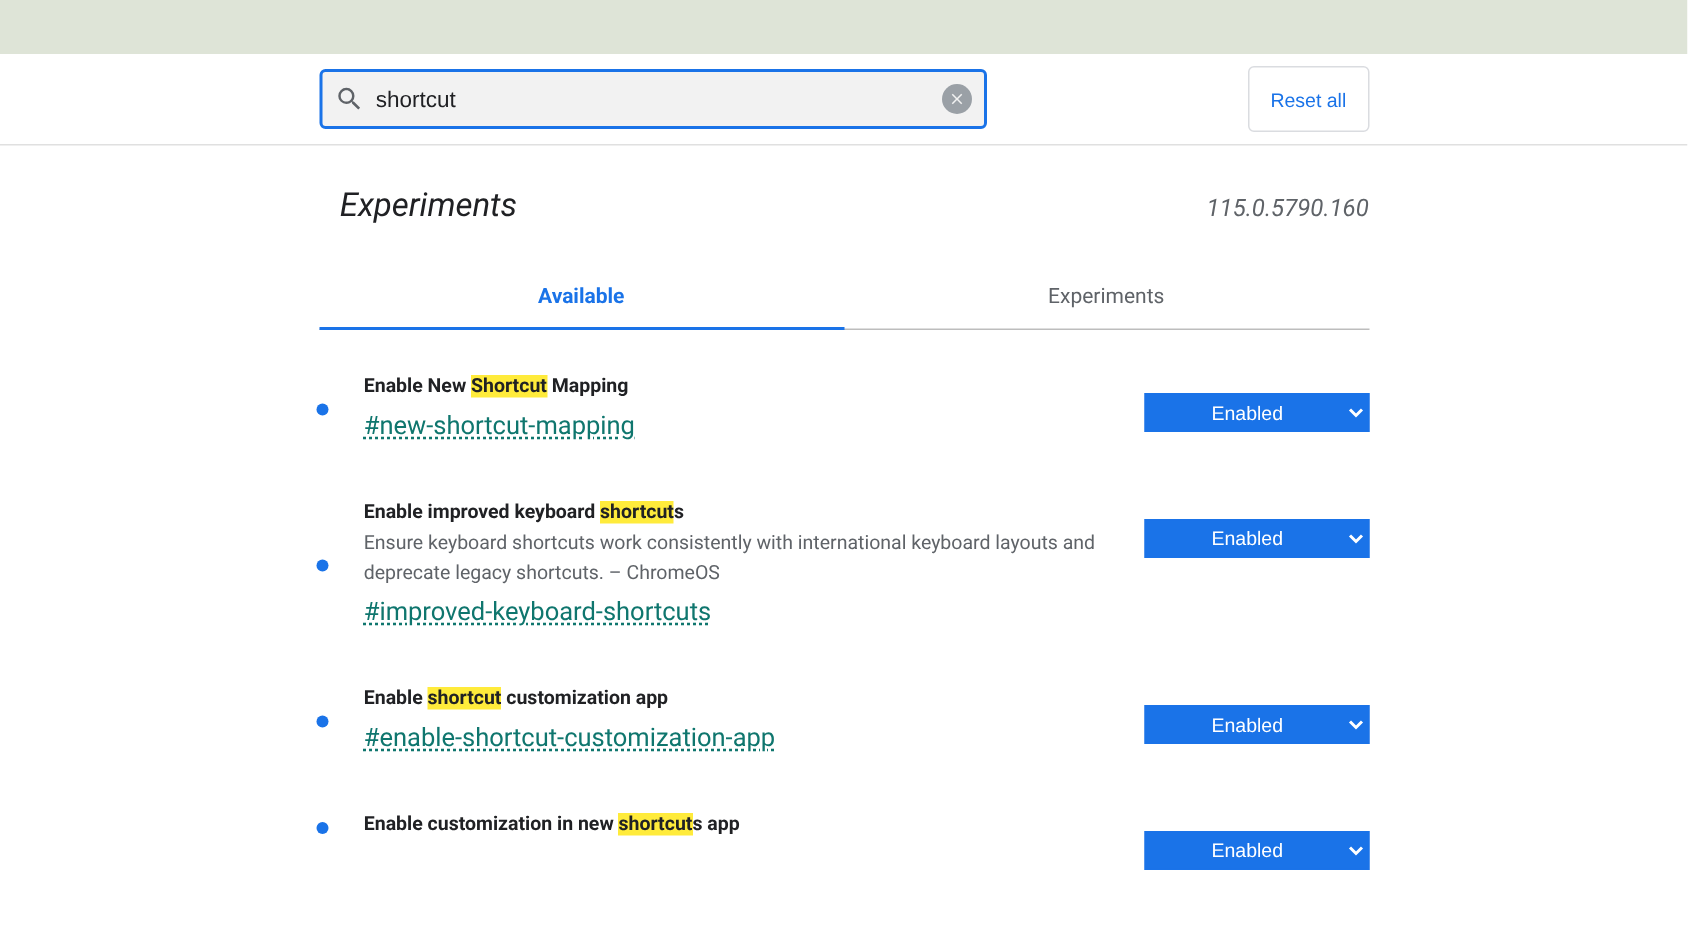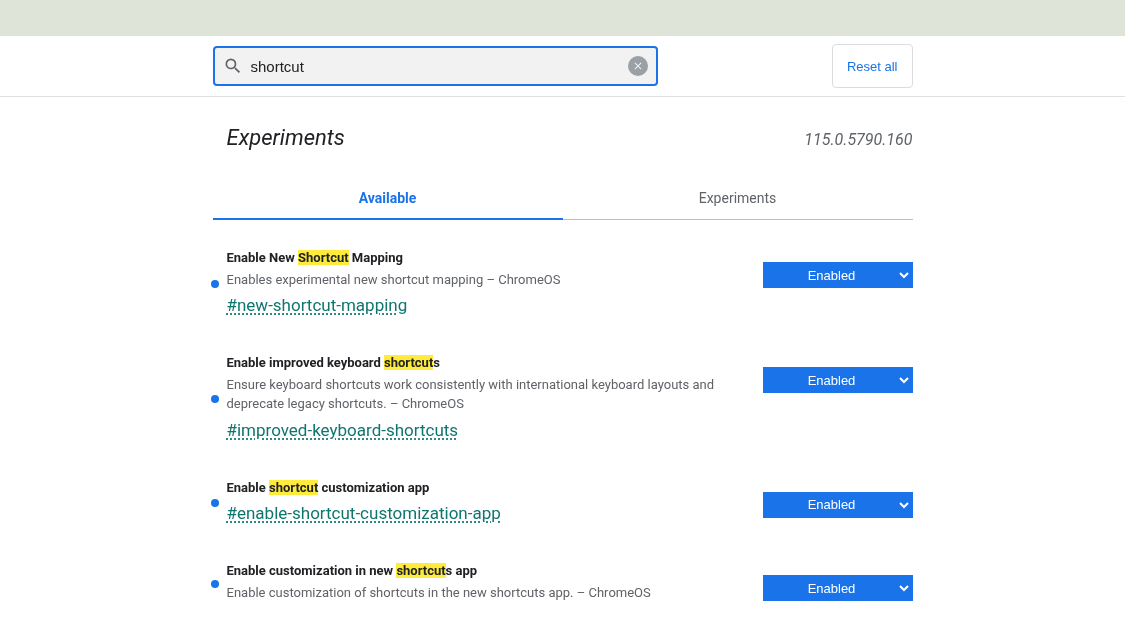--- a/index.html
+++ b/index.html
@@ -127,20 +127,21 @@
       font-weight: 700;
     }
     .flags {
       margin-top: 28px;
     }
     .flag {
       display: flex;
       align-items: center;
       margin-bottom: 38px;
       position: relative;
+      gap: 16px;
     }
     .flag-dot {
       width: 8px;
       height: 8px;
       border-radius: 50%;
       background: #1a73e8;
       margin-top: 5px;
       margin-right: 8px;
       margin-left: -16px;
       flex-shrink: 0;
@@ -231,35 +232,34 @@
 
   <div class="tabs">
     <div class="tab active">Available</div>
     <div class="tab">Experiments</div>
   </div>
 
   <div class="flags content-wrap" id="flags-list">
 
   <div class="flag">
         <div class="flag-dot"></div>
-        <div class="flag-body"><div class="flag-title">Enable New <mark>Shortcut</mark> Mapping</div><div class="flag-desc">Enables experimental new shortcut mapping – ChromeOS</div><a class="flag-hash">#new-shortcut-mapping</a></div>
+        <div class="flag-body"><div class="flag-title">Enable New <mark>Shortcut</mark> Mapping</div><a class="flag-hash">#new-shortcut-mapping</a></div>
         <select class="flag-select"><option>Default</option><option selected="">Enabled</option><option>Disabled</option></select>
       </div>
       <div class="flag">
         <div class="flag-dot"></div>
         <div class="flag-body"><div class="flag-title">Enable improved keyboard <mark>shortcut</mark>s</div><div class="flag-desc">Ensure keyboard shortcuts work consistently with international keyboard layouts and deprecate legacy shortcuts. – ChromeOS</div><a class="flag-hash">#improved-keyboard-shortcuts</a></div>
         <select class="flag-select"><option>Default</option><option selected="">Enabled</option><option>Disabled</option></select>
       </div>
       <div class="flag">
         <div class="flag-dot"></div>
         <div class="flag-body"><div class="flag-title">Enable <mark>shortcut</mark> customization app</div><a class="flag-hash">#enable-shortcut-customization-app</a></div>
         <select class="flag-select"><option>Default</option><option selected="">Enabled</option><option>Disabled</option></select>
       </div>
       <div class="flag">
         <div class="flag-dot"></div>
         <div class="flag-body">
           <div class="flag-title">Enable customization in new <mark>shortcut</mark>s app</div>
-          <div class="flag-desc">Enable customization of shortcuts in the new shortcuts app. – ChromeOS</div>
         </div>
         <select class="flag-select"><option>Default</option><option selected="">Enabled</option><option>Disabled</option></select>
       </div>
     </div>
 </div>
 
 </body></html>

